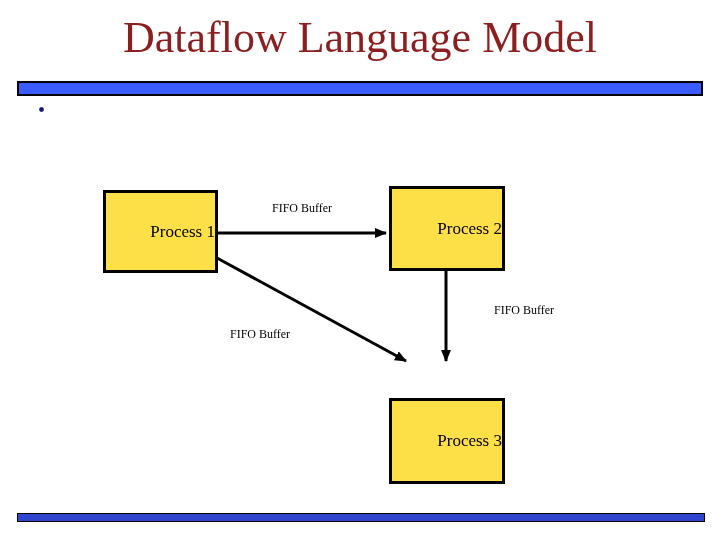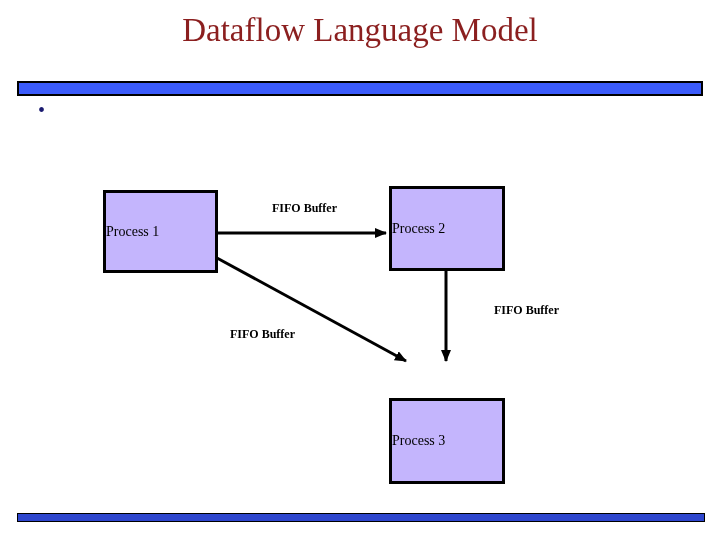--- a/index.html
+++ b/index.html
@@ -9,21 +9,21 @@
     height: 540px;
     background: var(--bg, #ffffff);
     font-family: "Liberation Serif", "DejaVu Serif", serif;
     overflow: hidden;
   }
   .slide-title {
     position: absolute;
     left: 0; top: 12px;
     width: 100%;
     text-align: center;
-    font-size: 33px;
+    font-size: 44px;
     font-weight: normal;
     color: var(--title-color, #8B1F1F);
     margin: 0;
   }
   .bar {
     position: absolute;
     box-sizing: border-box;
     border: 2px solid var(--bar-border, #000);
   }
   .bar-top {
@@ -51,36 +51,35 @@
     margin: 0 18px 0 8px;
   }
   .diagram-svg {
     position: absolute;
     left: 0; top: 0;
   }
   .proc-box {
     position: absolute;
     box-sizing: border-box;
     border: 3px solid var(--line-color, #000);
-    background: #c4b5fd;
+    background: #fde047;
     display: flex;
     align-items: center;
-    justify-content: flex-start;
-    font-size: 14px;
+    justify-content: flex-end;
+    font-size: 17px;
     color: #000;
   }
   .box-p1 { left: 103px; top: 190px; width: 115px; height: 83px; }
   .box-p2 { left: 389px; top: 186px; width: 116px; height: 85px; }
   .box-p3 { left: 389px; top: 364px; width: 116px; height: 86px; margin-top: 34px; }
   .edge-label {
     position: absolute;
     font-size: 12px;
     color: #000;
     white-space: nowrap;
-    font-weight: bold;
   }
   .label-e1 { left: 272px; top: 201px; }
   .label-e2 { left: 494px; top: 303px; }
   .label-e3 { left: 230px; top: 327px; }
 </style>
 </head>
 <body>
 
 <div class="slide">
 

